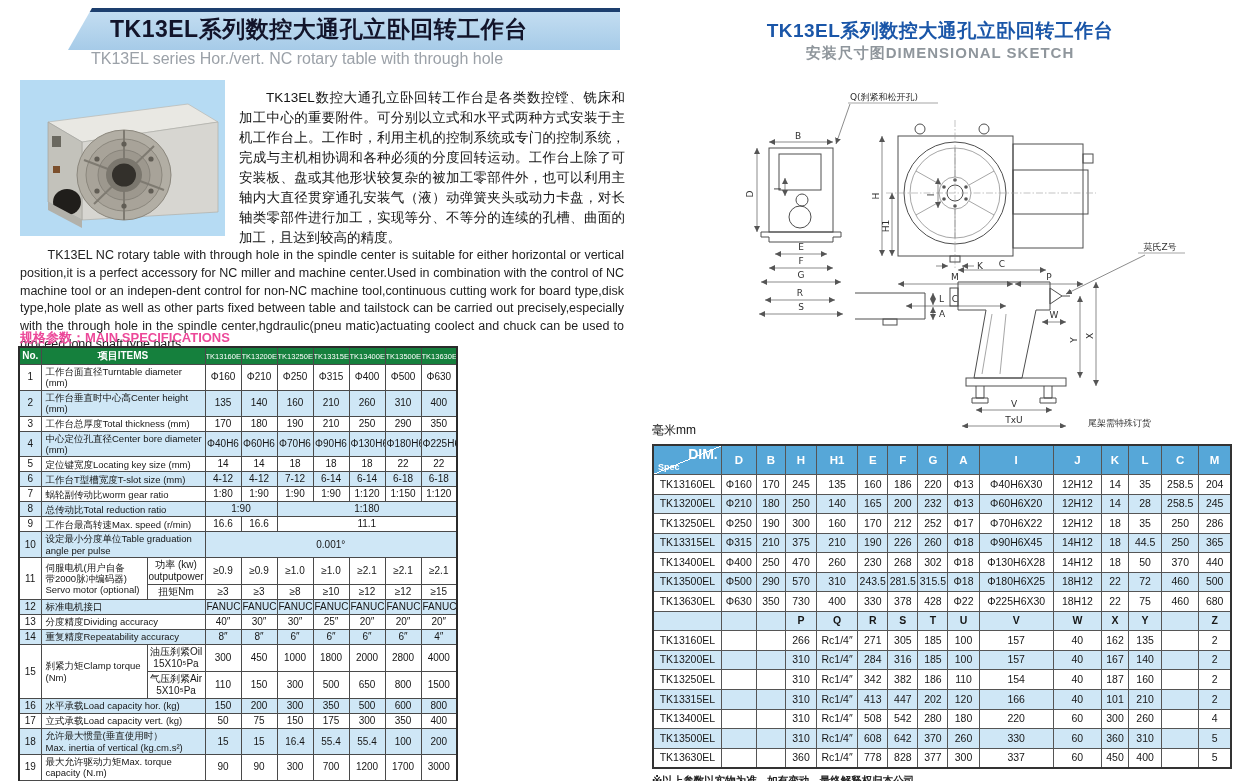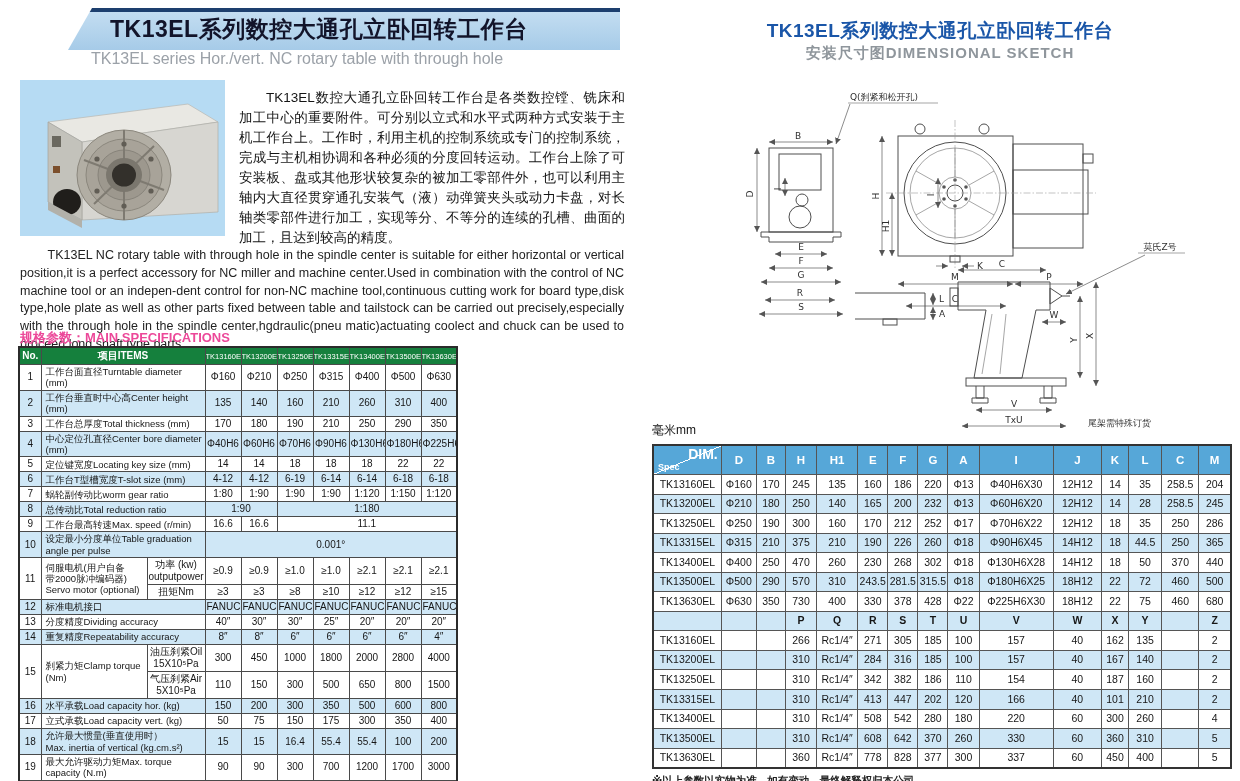--- a/index.html
+++ b/index.html
@@ -193,21 +193,21 @@
             <td>18</td>
             <td>18</td>
             <td>22</td>
             <td>22</td>
           </tr>
           <tr class="alt">
             <td class="no">6</td>
             <td colspan="2" class="lbl pre">工作台T型槽宽度T-slot size (mm)</td>
             <td>4-12</td>
             <td>4-12</td>
-            <td>6-19</td>
+            <td>7-12</td>
             <td>6-14</td>
             <td>6-14</td>
             <td>6-18</td>
             <td>6-18</td>
           </tr>
           <tr>
             <td class="no">7</td>
             <td colspan="2" class="lbl pre">蜗轮副传动比worm gear ratio</td>
             <td>1:80</td>
             <td>1:90</td>

